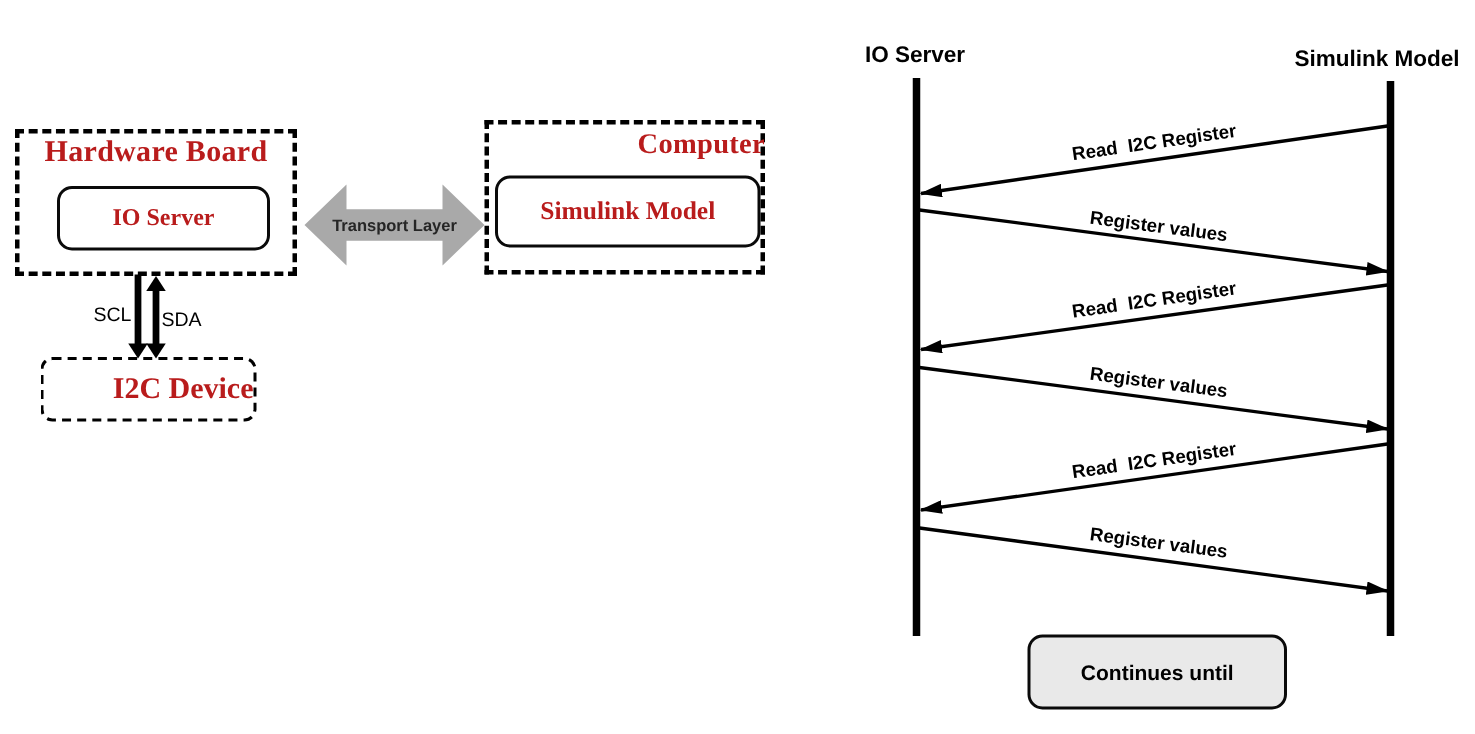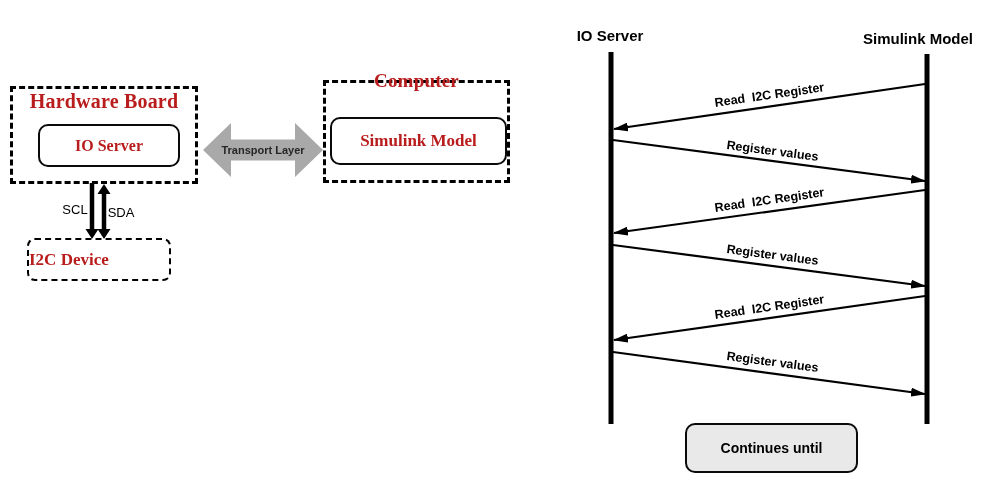--- a/index.html
+++ b/index.html
@@ -34,28 +34,28 @@
     display: flex;
     align-items: center;
     justify-content: center;
   }
   
   #hw-box   { left: 10px;  top: 86px;  width: 188px; height: 98px; }
   #hw-title { left: 10px;  top: 88px;  width: 188px; font-size: 20px; }
   #io-box   { left: 38px;  top: 124px; width: 142px; height: 43px; font-size: 16px; }
   
   #comp-box   { left: 323px; top: 80px;  width: 187px; height: 103px; }
-  #comp-title { left: 323px; top: 68px;  width: 187px; font-size: 19px; }
+  #comp-title { left: 323px; top: 84px;  width: 187px; font-size: 19px; text-align: right; }
   #sim-box    { left: 330px; top: 117px; width: 177px; height: 48px; font-size: 17px; }
   
   #i2c-box {
     left: 27px; top: 238px; width: 144px; height: 43px;
     border: 2.5px dashed #000; border-radius: 8px;
-    display: flex; align-items: center; justify-content: flex-start;
-    font-size: 17px;
+    display: flex; align-items: center; justify-content: flex-end;
+    font-size: 20px;
   }
   
   #transport-svg { left: 200px; top: 118px; }
   #bus-svg       { left: 55px;  top: 182px; }
   #seq-svg       { left: 545px; top: 0px; }
   svg text { font-family: "Liberation Sans", sans-serif; }
   .seq-header { font-size: 15px; font-weight: bold; fill: #000; }
   .seq-label  { font-size: 12.5px; font-weight: bold; fill: #000; white-space: pre; }
   .bus-label  { font-size: 13px; fill: #000; }
   .transport-label { font-size: 11px; font-weight: bold; fill: #262626; }

